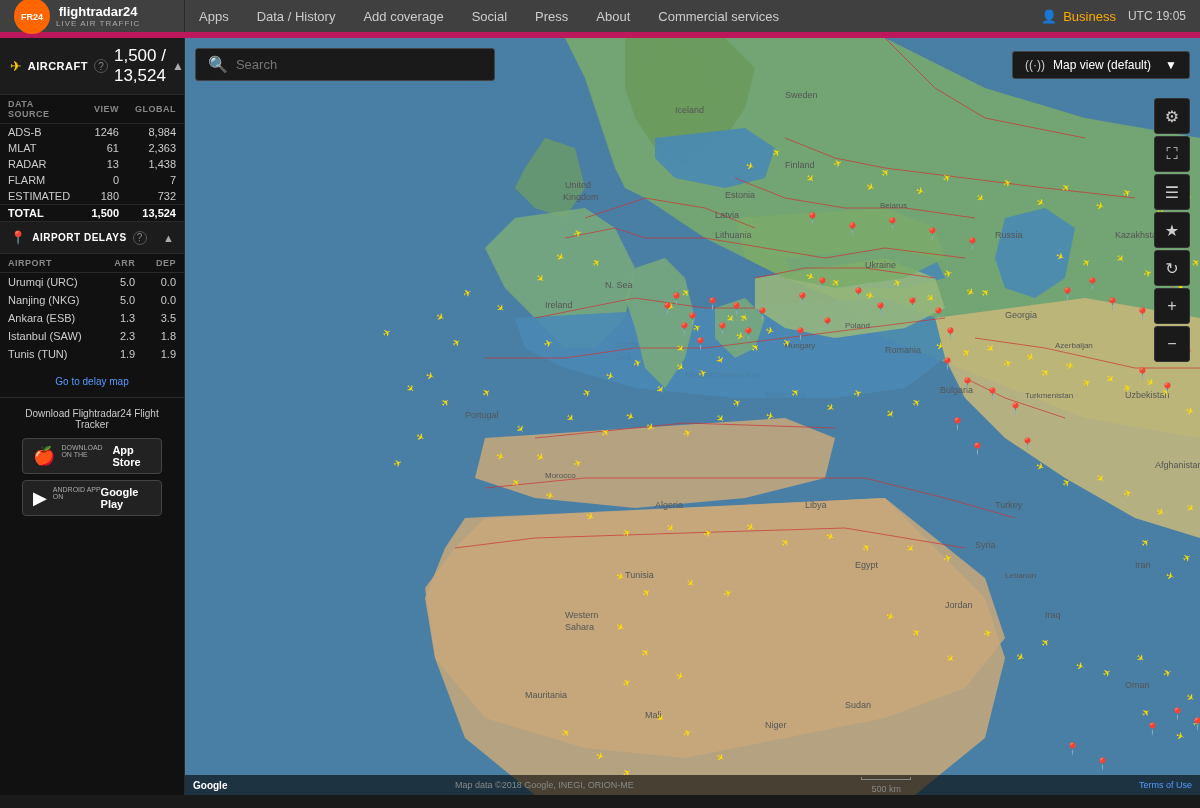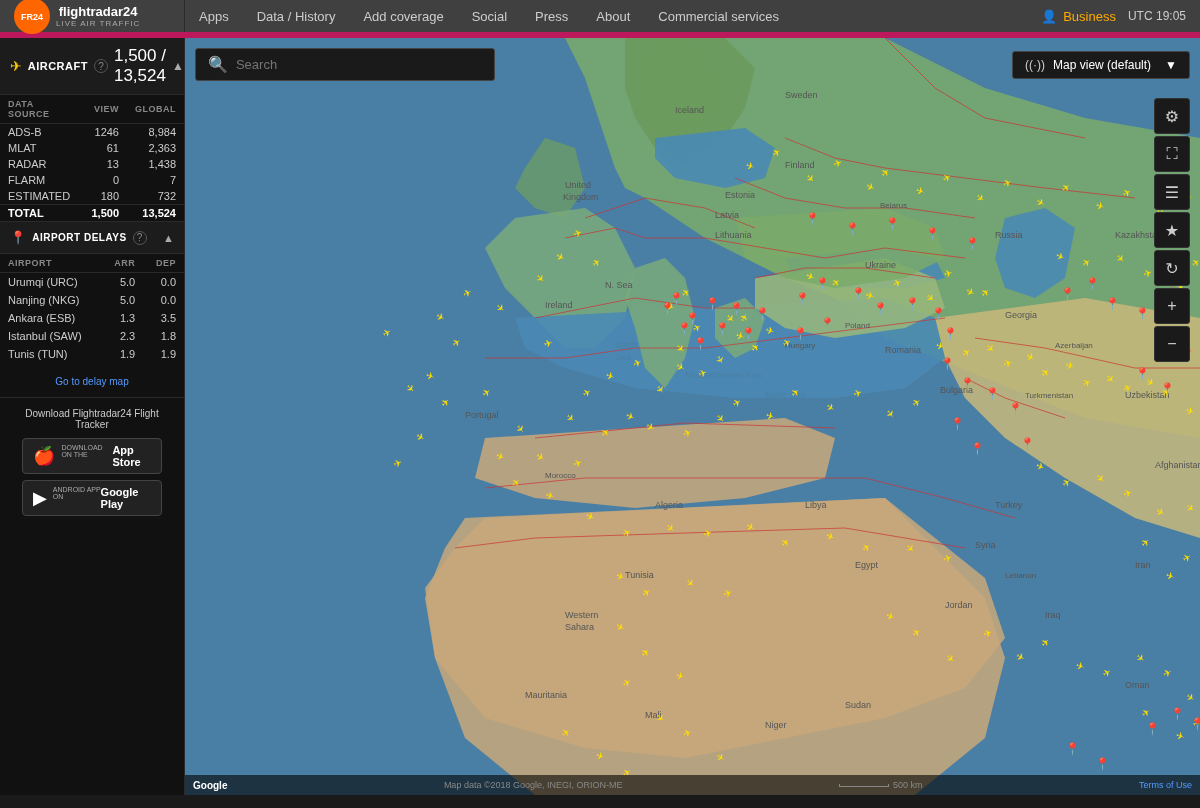--- a/index.html
+++ b/index.html
@@ -157,21 +157,21 @@
       display: flex; align-items: center; justify-content: center;
       cursor: pointer; color: #ccc; font-size: 16px;
     }
     #map-footer {
       position: absolute; bottom: 0; left: 0; right: 0;
       background: rgba(0,0,0,0.6); height: 20px;
       display: flex; align-items: center; justify-content: space-between;
       padding: 0 8px; font-size: 9px; color: #888;
     }
     #scale-bar {
-      display: flex; align-items: center; gap: 4px;
+      display: flex; align-items: center; gap: 4px; flex-direction: column;
     }
     #scale-line {
       width: 50px; height: 3px;
       border: 1px solid #888; border-top: none;
     }
   </style>
 </head>
 <body>
 
 <nav id="topnav">

